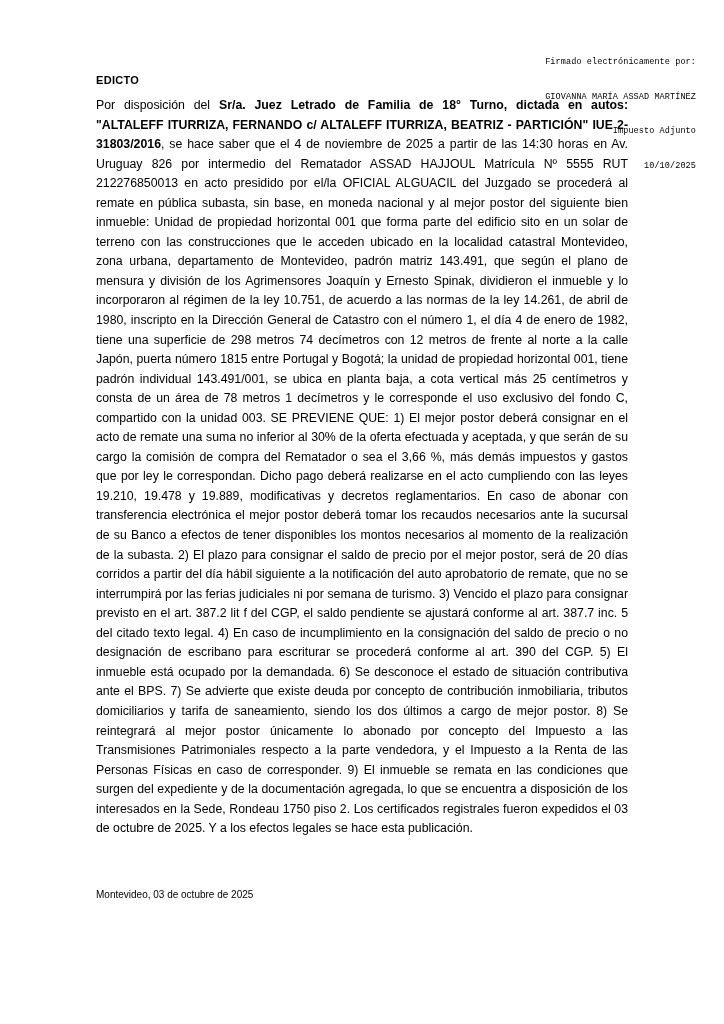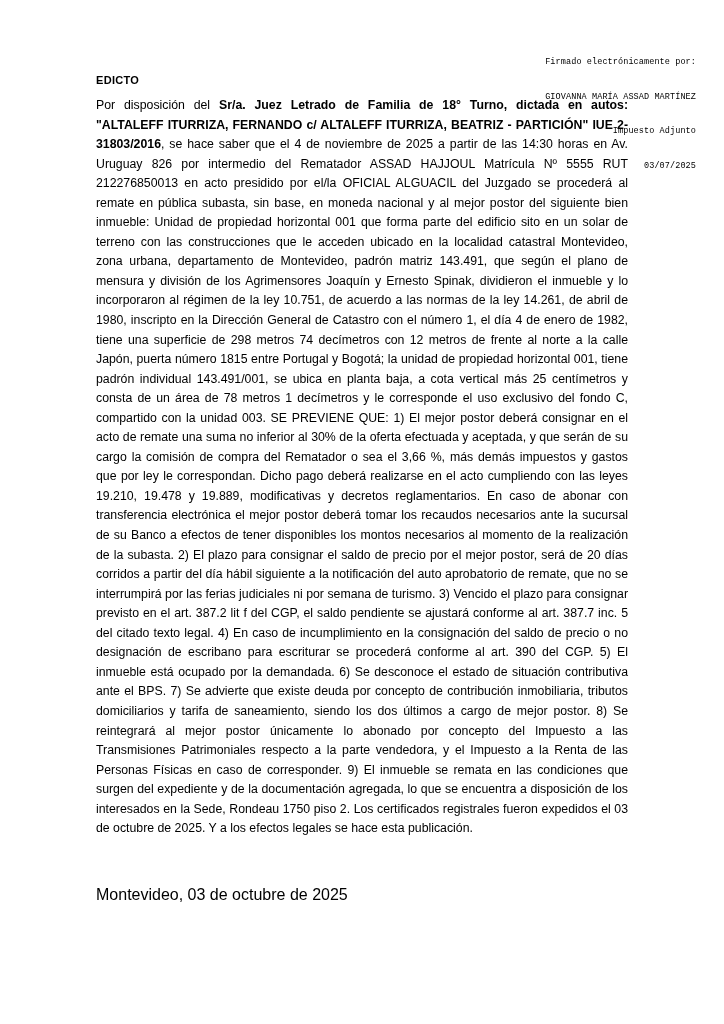--- a/index.html
+++ b/index.html
@@ -57,34 +57,34 @@
     text-justify: inter-word;
   }
   .body-text .lead {
     font-weight: bold;
   }
   .closing {
     position: absolute;
     top: 885px;
     left: 96px;
     width: 532px;
-    font-size: 16px;
+    font-size: 10px;
     line-height: 19.55px;
   }
 </style>
 </head>
 <body>
 
 <div class="page">
 
   <div class="signature-block">
     <div>Firmado electrónicamente por:</div>
     <div>GIOVANNA MARÍA ASSAD MARTÍNEZ</div>
     <div>Impuesto Adjunto</div>
-    <div>03/07/2025</div>
+    <div>10/10/2025</div>
   </div>
 
   <div class="edicto-title">EDICTO</div>
 
   <div class="body-text"><span>Por disposición del </span><span class="lead">Sr/a. Juez Letrado de Familia de 18° Turno, dictada en autos: "ALTALEFF ITURRIZA, FERNANDO c/ ALTALEFF ITURRIZA, BEATRIZ - PARTICIÓN" IUE 2-31803/2016</span><span>, se hace saber que el 4 de noviembre de 2025 a partir de las 14:30 horas en Av. Uruguay 826 por intermedio del Rematador ASSAD HAJJOUL Matrícula Nº 5555 RUT 212276850013 en acto presidido por el/la OFICIAL ALGUACIL del Juzgado se procederá al remate en pública subasta, sin base, en moneda nacional y al mejor postor del siguiente bien inmueble: Unidad de propiedad horizontal 001 que forma parte del edificio sito en un solar de terreno con las construcciones que le acceden ubicado en la localidad catastral Montevideo, zona urbana, departamento de Montevideo, padrón matriz 143.491, que según el plano de mensura y división de los Agrimensores Joaquín y Ernesto Spinak, dividieron el inmueble y lo incorporaron al régimen de la ley 10.751, de acuerdo a las normas de la ley 14.261, de abril de 1980, inscripto en la Dirección General de Catastro con el número 1, el día 4 de enero de 1982, tiene una superficie de 298 metros 74 decímetros con 12 metros de frente al norte a la calle Japón, puerta número 1815 entre Portugal y Bogotá; la unidad de propiedad horizontal 001, tiene padrón individual 143.491/001, se ubica en planta baja, a cota vertical más 25 centímetros y consta de un área de 78 metros 1 decímetros y le corresponde el uso exclusivo del fondo C, compartido con la unidad 003. SE PREVIENE QUE: 1) El mejor postor deberá consignar en el acto de remate una suma no inferior al 30% de la oferta efectuada y aceptada, y que serán de su cargo la comisión de compra del Rematador o sea el 3,66 %, más demás impuestos y gastos que por ley le correspondan. Dicho pago deberá realizarse en el acto cumpliendo con las leyes 19.210, 19.478 y 19.889, modificativas y decretos reglamentarios. En caso de abonar con transferencia electrónica el mejor postor deberá tomar los recaudos necesarios ante la sucursal de su Banco a efectos de tener disponibles los montos necesarios al momento de la realización de la subasta. 2) El plazo para consignar el saldo de precio por el mejor postor, será de 20 días corridos a partir del día hábil siguiente a la notificación del auto aprobatorio de remate, que no se interrumpirá por las ferias judiciales ni por semana de turismo. 3) Vencido el plazo para consignar previsto en el art. 387.2 lit f del CGP, el saldo pendiente se ajustará conforme al art. 387.7 inc. 5 del citado texto legal. 4) En caso de incumplimiento en la consignación del saldo de precio o no designación de escribano para escriturar se procederá conforme al art. 390 del CGP. 5) El inmueble está ocupado por la demandada. 6) Se desconoce el estado de situación contributiva ante el BPS. 7) Se advierte que existe deuda por concepto de contribución inmobiliaria, tributos domiciliarios y tarifa de saneamiento, siendo los dos últimos a cargo de mejor postor. 8) Se reintegrará al mejor postor únicamente lo abonado por concepto del Impuesto a las Transmisiones Patrimoniales respecto a la parte vendedora, y el Impuesto a la Renta de las Personas Físicas en caso de corresponder. 9) El inmueble se remata en las condiciones que surgen del expediente y de la documentación agregada, lo que se encuentra a disposición de los interesados en la Sede, Rondeau 1750 piso 2. Los certificados registrales fueron expedidos el 03 de octubre de 2025. Y a los efectos legales se hace esta publicación.</span></div>
 
   <div class="closing">Montevideo, 03 de octubre de 2025</div>
 
 </div>
 

